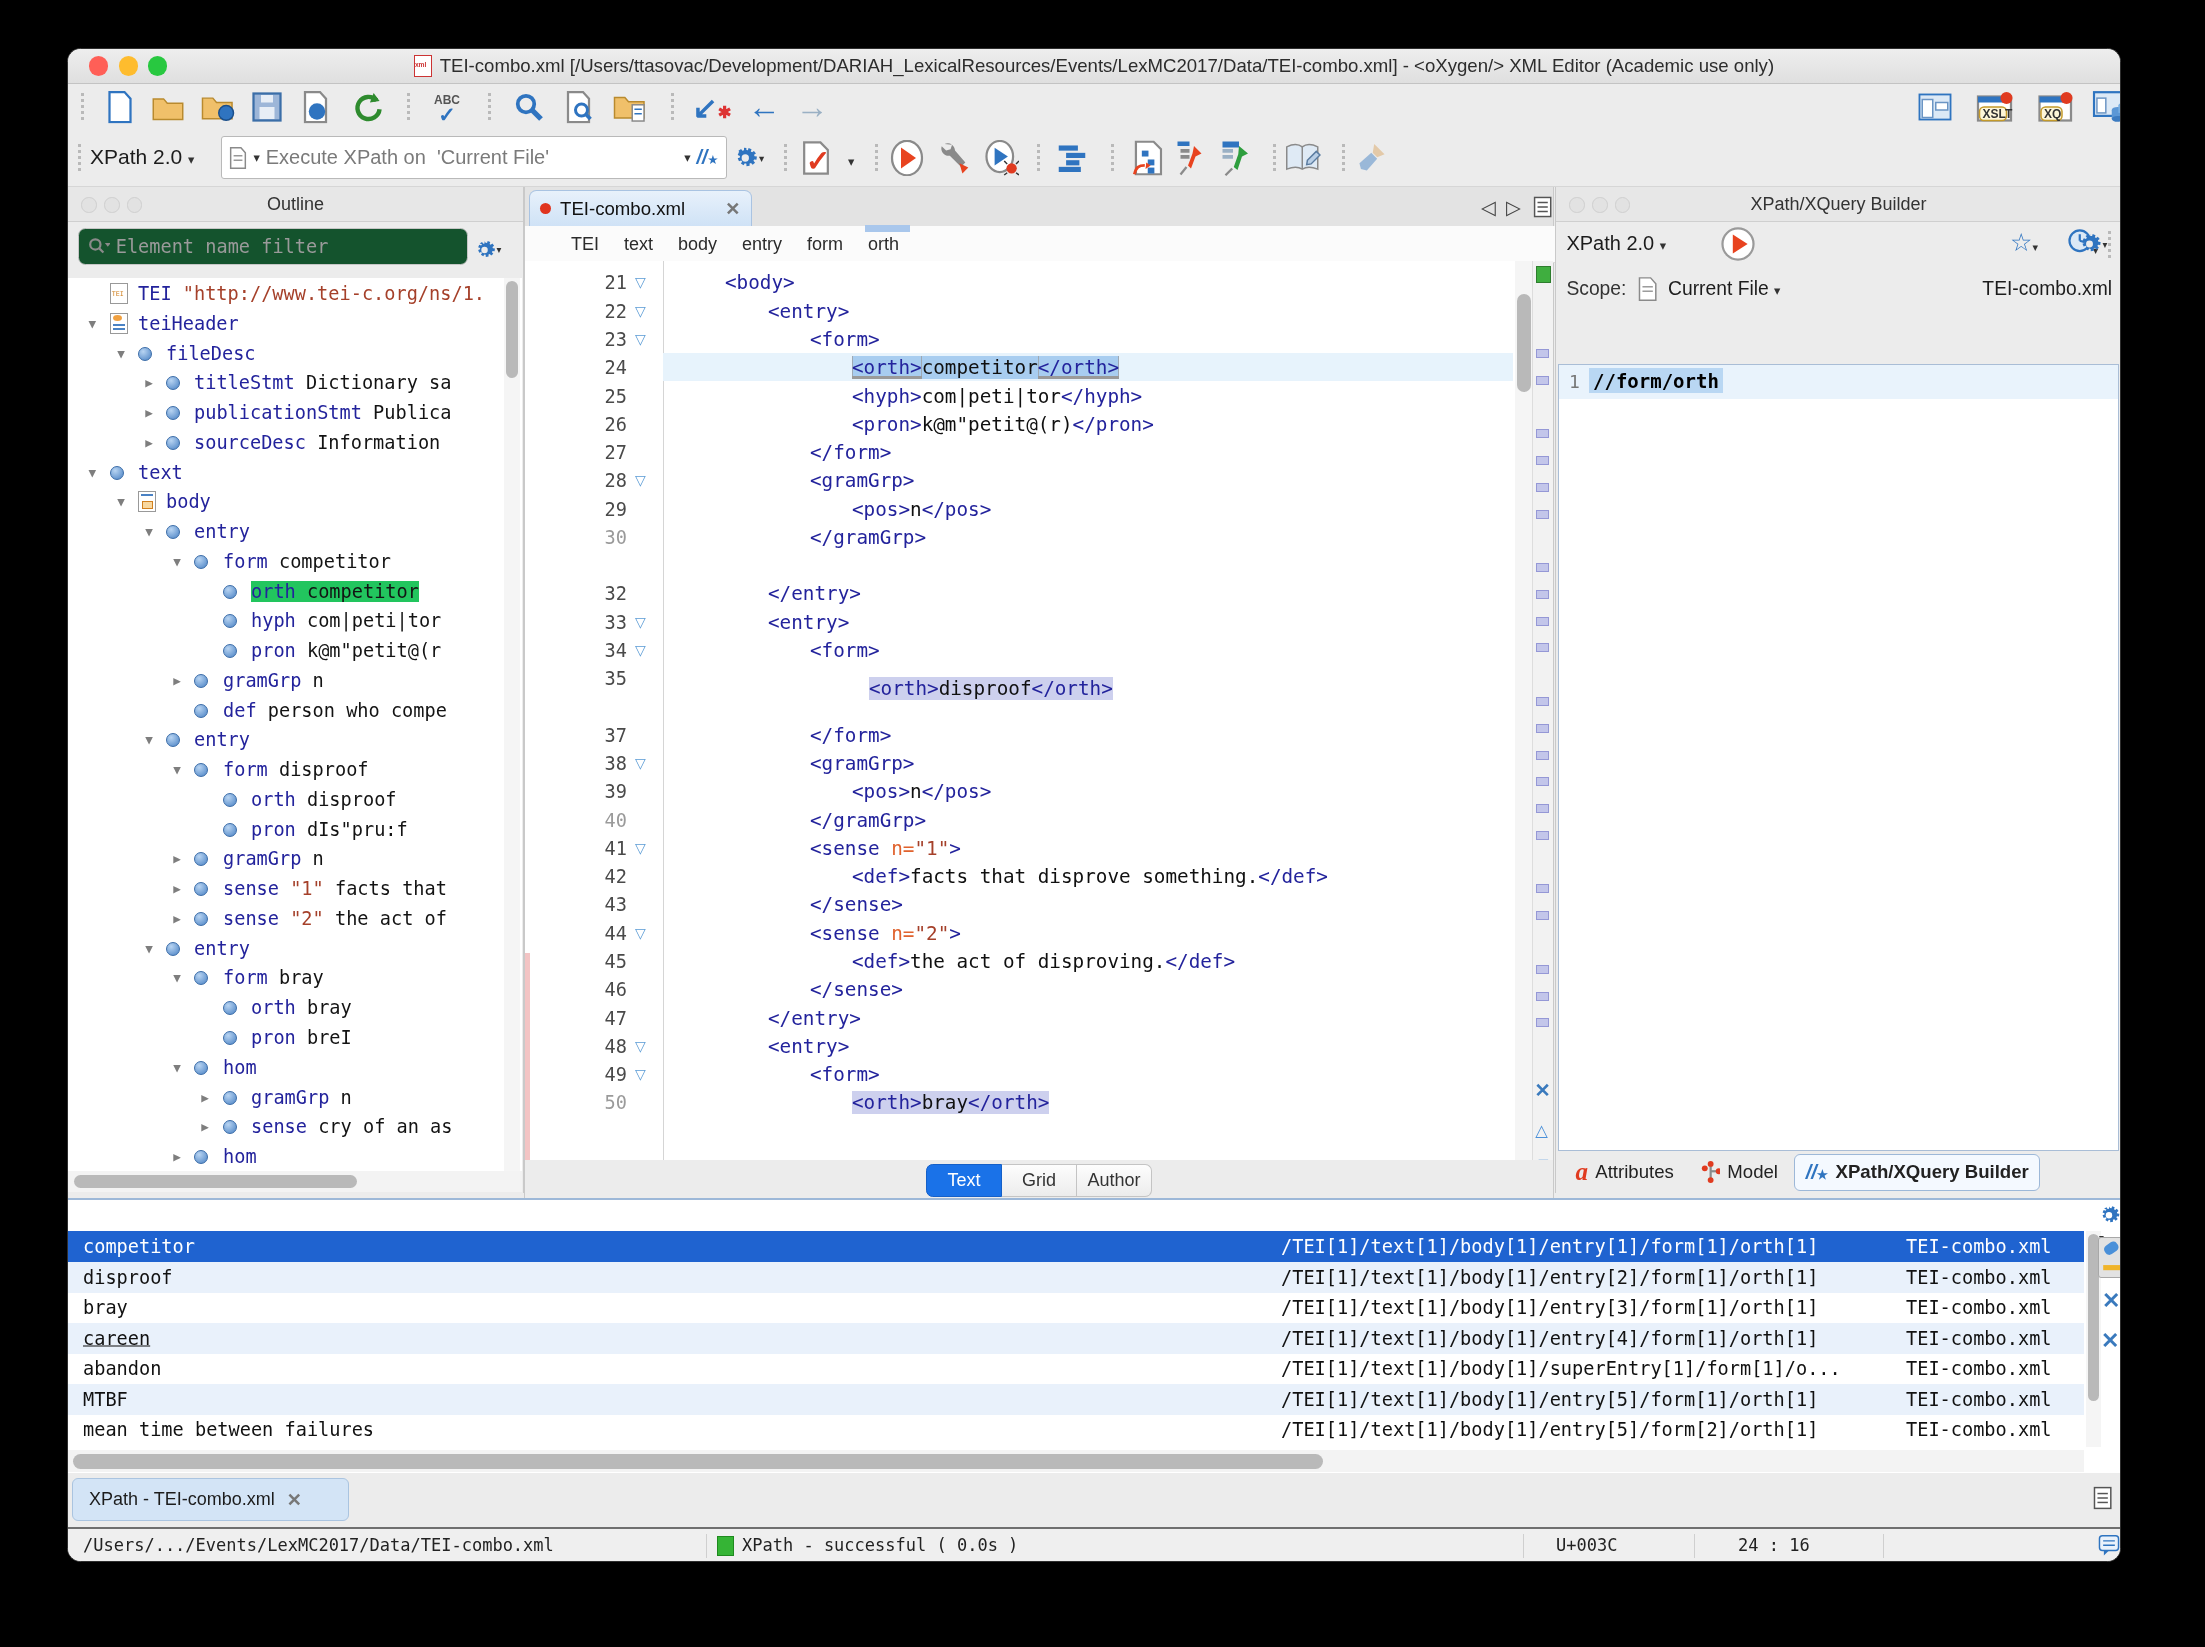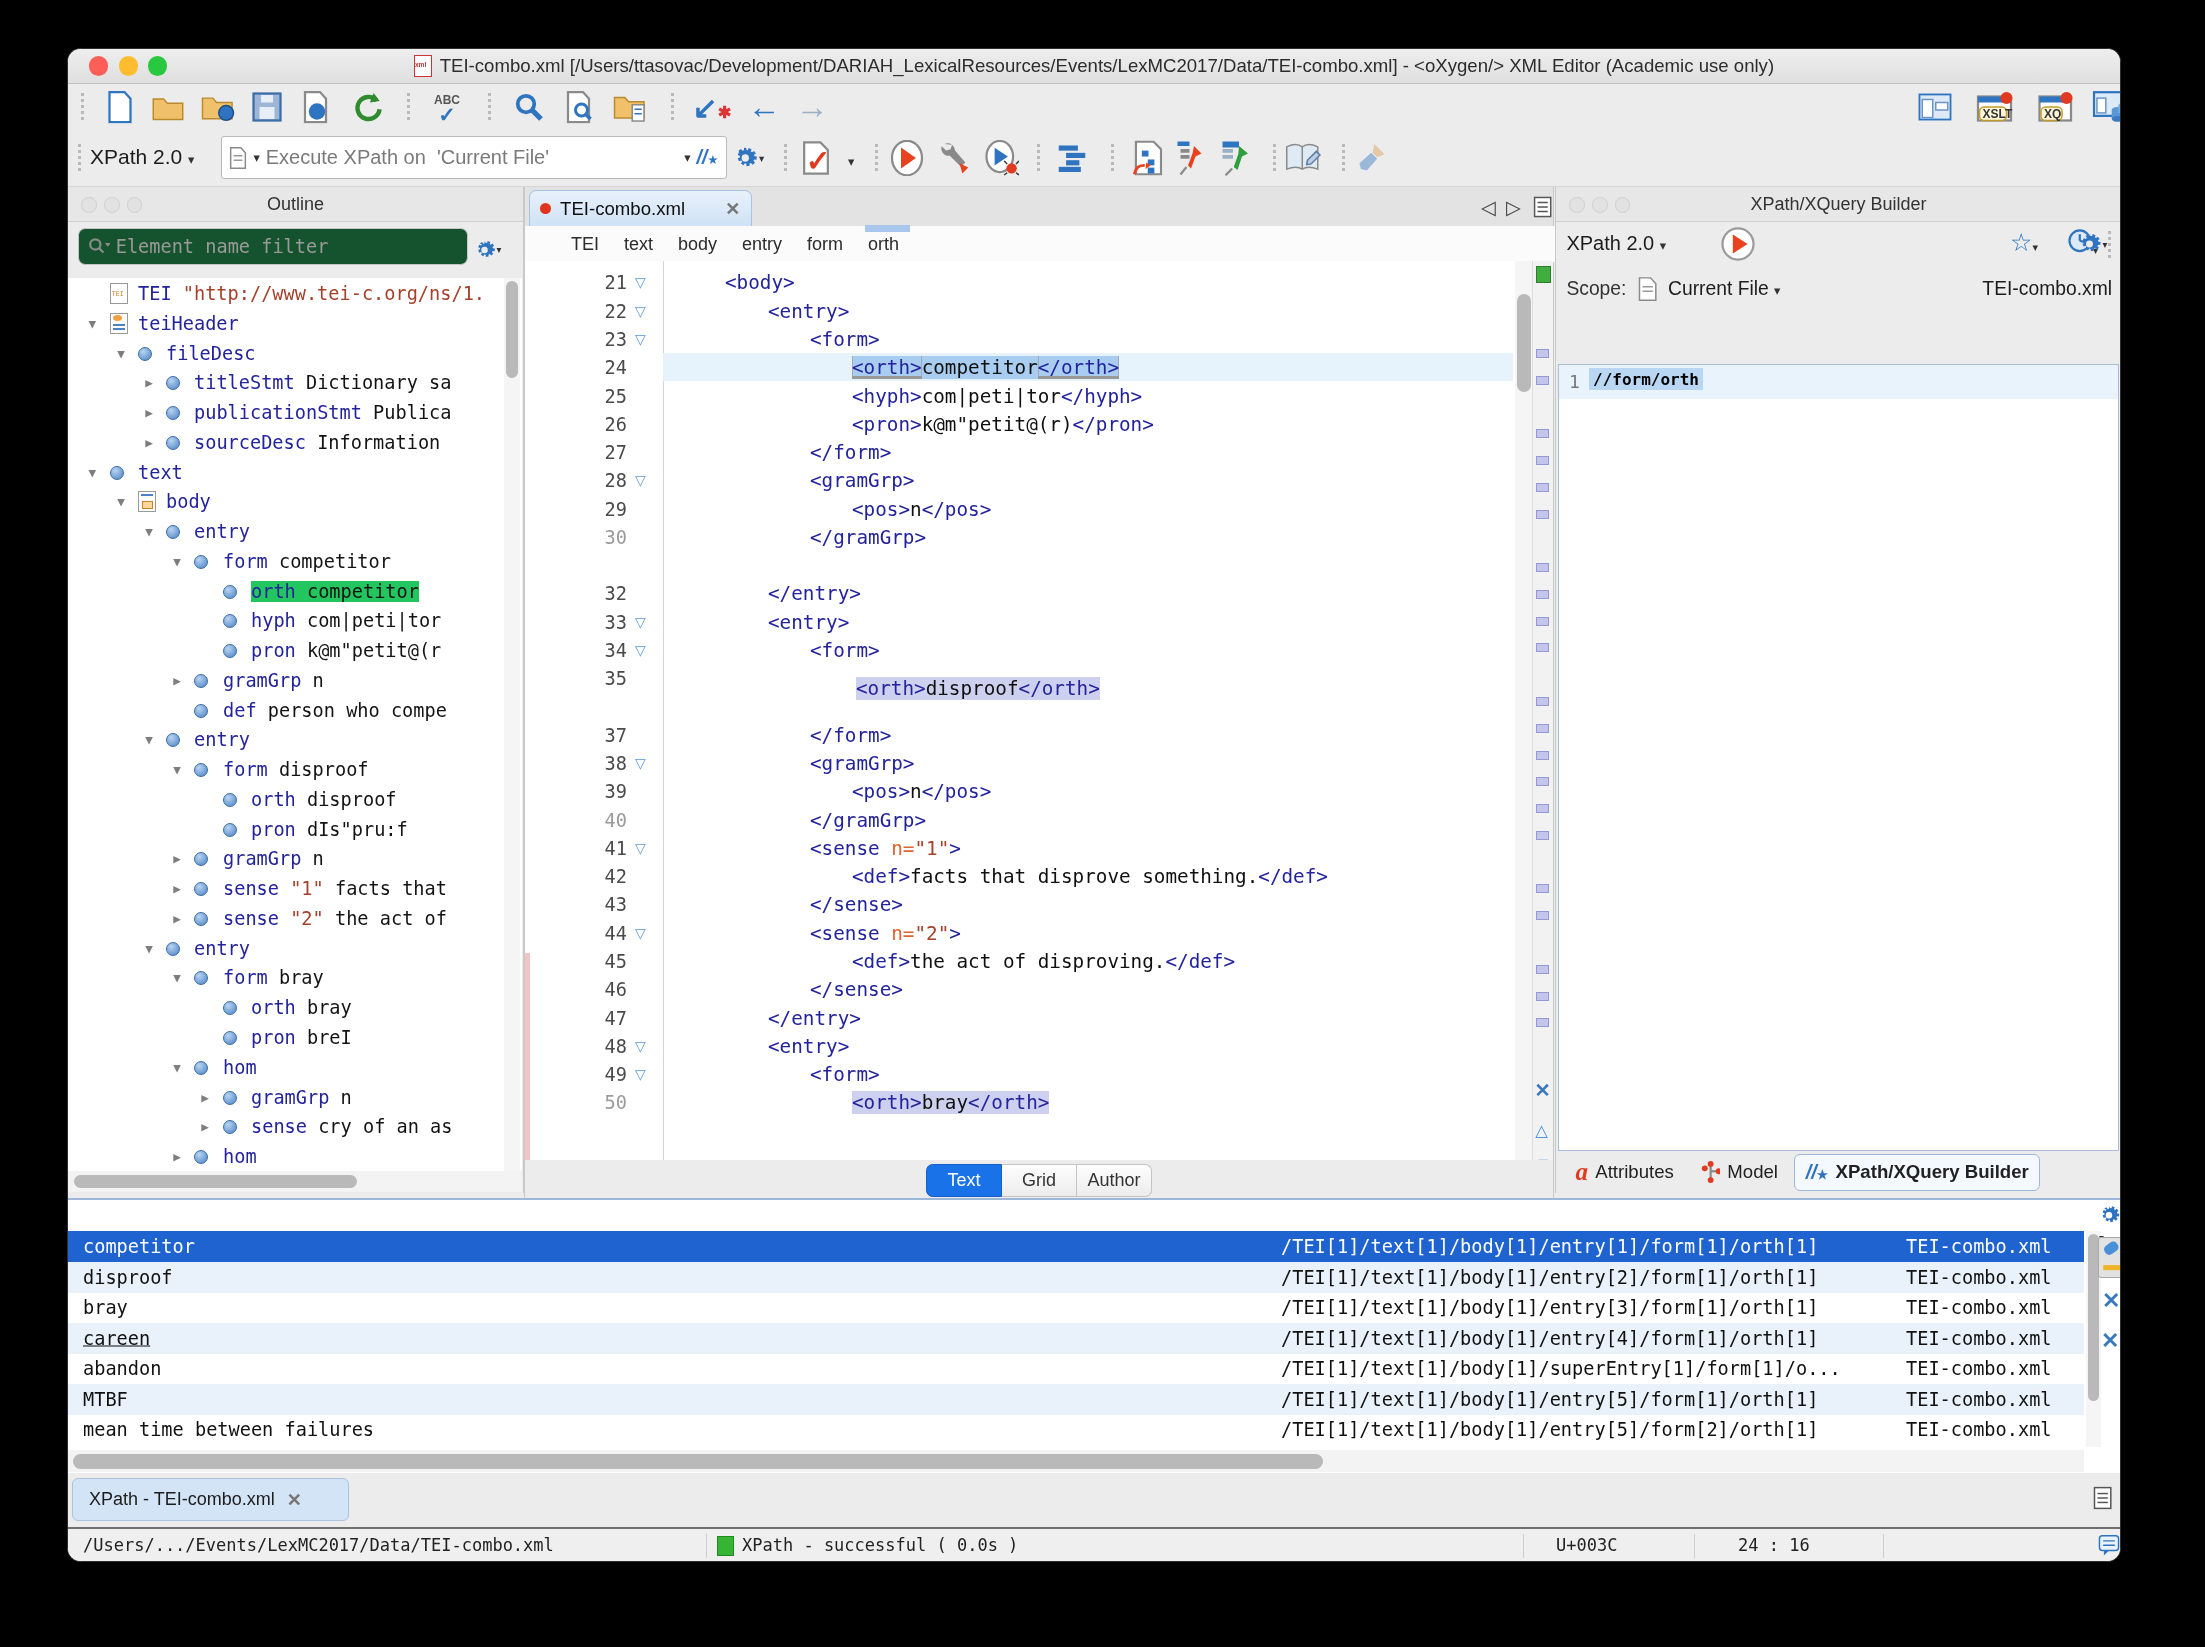--- a/index.html
+++ b/index.html
@@ -494,21 +494,21 @@
           <span class="fold">▽</span>
           <span class="ctext mono" style="left: 243px;"><span class="tk-g">&lt;entry&gt;</span></span>
         </div>
         <div class="cline" style="top: 375px;">
           <span class="lnum mono">34</span>
           <span class="fold">▽</span>
           <span class="ctext mono" style="left: 285px;"><span class="tk-g">&lt;form&gt;</span></span>
         </div>
         <div class="cline" style="top: 403px;">
           <span class="lnum mono">35</span>
-          <span class="ctext mono" style="left: 331px; margin-top: 20px;"><span class="tk-g sell">&lt;orth&gt;</span><span class="tk-t sell">disproof</span><span class="tk-g sell">&lt;/orth&gt;</span></span>
+          <span class="ctext mono" style="left: 344px; margin-top: 20px;"><span class="tk-g sell">&lt;orth&gt;</span><span class="tk-t sell">disproof</span><span class="tk-g sell">&lt;/orth&gt;</span></span>
         </div>
         <div class="cline" style="top: 460px;">
           <span class="lnum mono">37</span>
           <span class="ctext mono" style="left: 285px;"><span class="tk-g">&lt;/form&gt;</span></span>
         </div>
         <div class="cline" style="top: 488px;">
           <span class="lnum mono">38</span>
           <span class="fold">▽</span>
           <span class="ctext mono" style="left: 285px;"><span class="tk-g">&lt;gramGrp&gt;</span></span>
         </div>
@@ -650,21 +650,21 @@
           <line x1="6" y1="13" x2="20" y2="13" stroke="#999" stroke-width="2"></line>
           <line x1="6" y1="19" x2="20" y2="19" stroke="#999" stroke-width="2"></line>
         </svg>
       <span class="abs" style="left:112px;top:10.4px;font-size:19.3px;color:#1c1c1c">
         <span>Current File</span> <span class="caret">▾</span></span>
       <span class="abs" style="right:9px;top:10.4px;font-size:19.3px;color:#1c1c1c">TEI-combo.xml</span>
     </div>
     <div class="qbox">
       <div class="abs" style="left:0;top:0;width:100%;height:34px;background:#e9f3fc"></div>
       <span class="abs mono" style="left:10.4px;top:6px;font-size:18px;color:#777">1</span>
-      <span class="abs mono" style="left:30px;top:3px;font-size:16px;font-weight:bold;color:#000;background:#b9d7f3;padding:1.5px 4.5px">//form/orth</span>
+      <span class="abs mono" style="left:30px;top:3px;font-size:19px;font-weight:bold;color:#000;background:#b9d7f3;padding:1.5px 4.5px">//form/orth</span>
     </div>
     <div class="btabs">
       <span class="btab">
         <i style="font-family:'Liberation Serif',serif;font-style:italic;font-weight:bold;color:#e03b20;font-size:25px">a</i>
         <span>Attributes</span>
         </span>
       <span class="btab">
         <svg width="19.3" height="22" viewBox="0 0 26 30">
             <line x1="13" y1="4" x2="13" y2="26" stroke="#8a8a8a" stroke-width="3"></line>
             <line x1="13" y1="14" x2="24" y2="14" stroke="#8a8a8a" stroke-width="3"></line>

